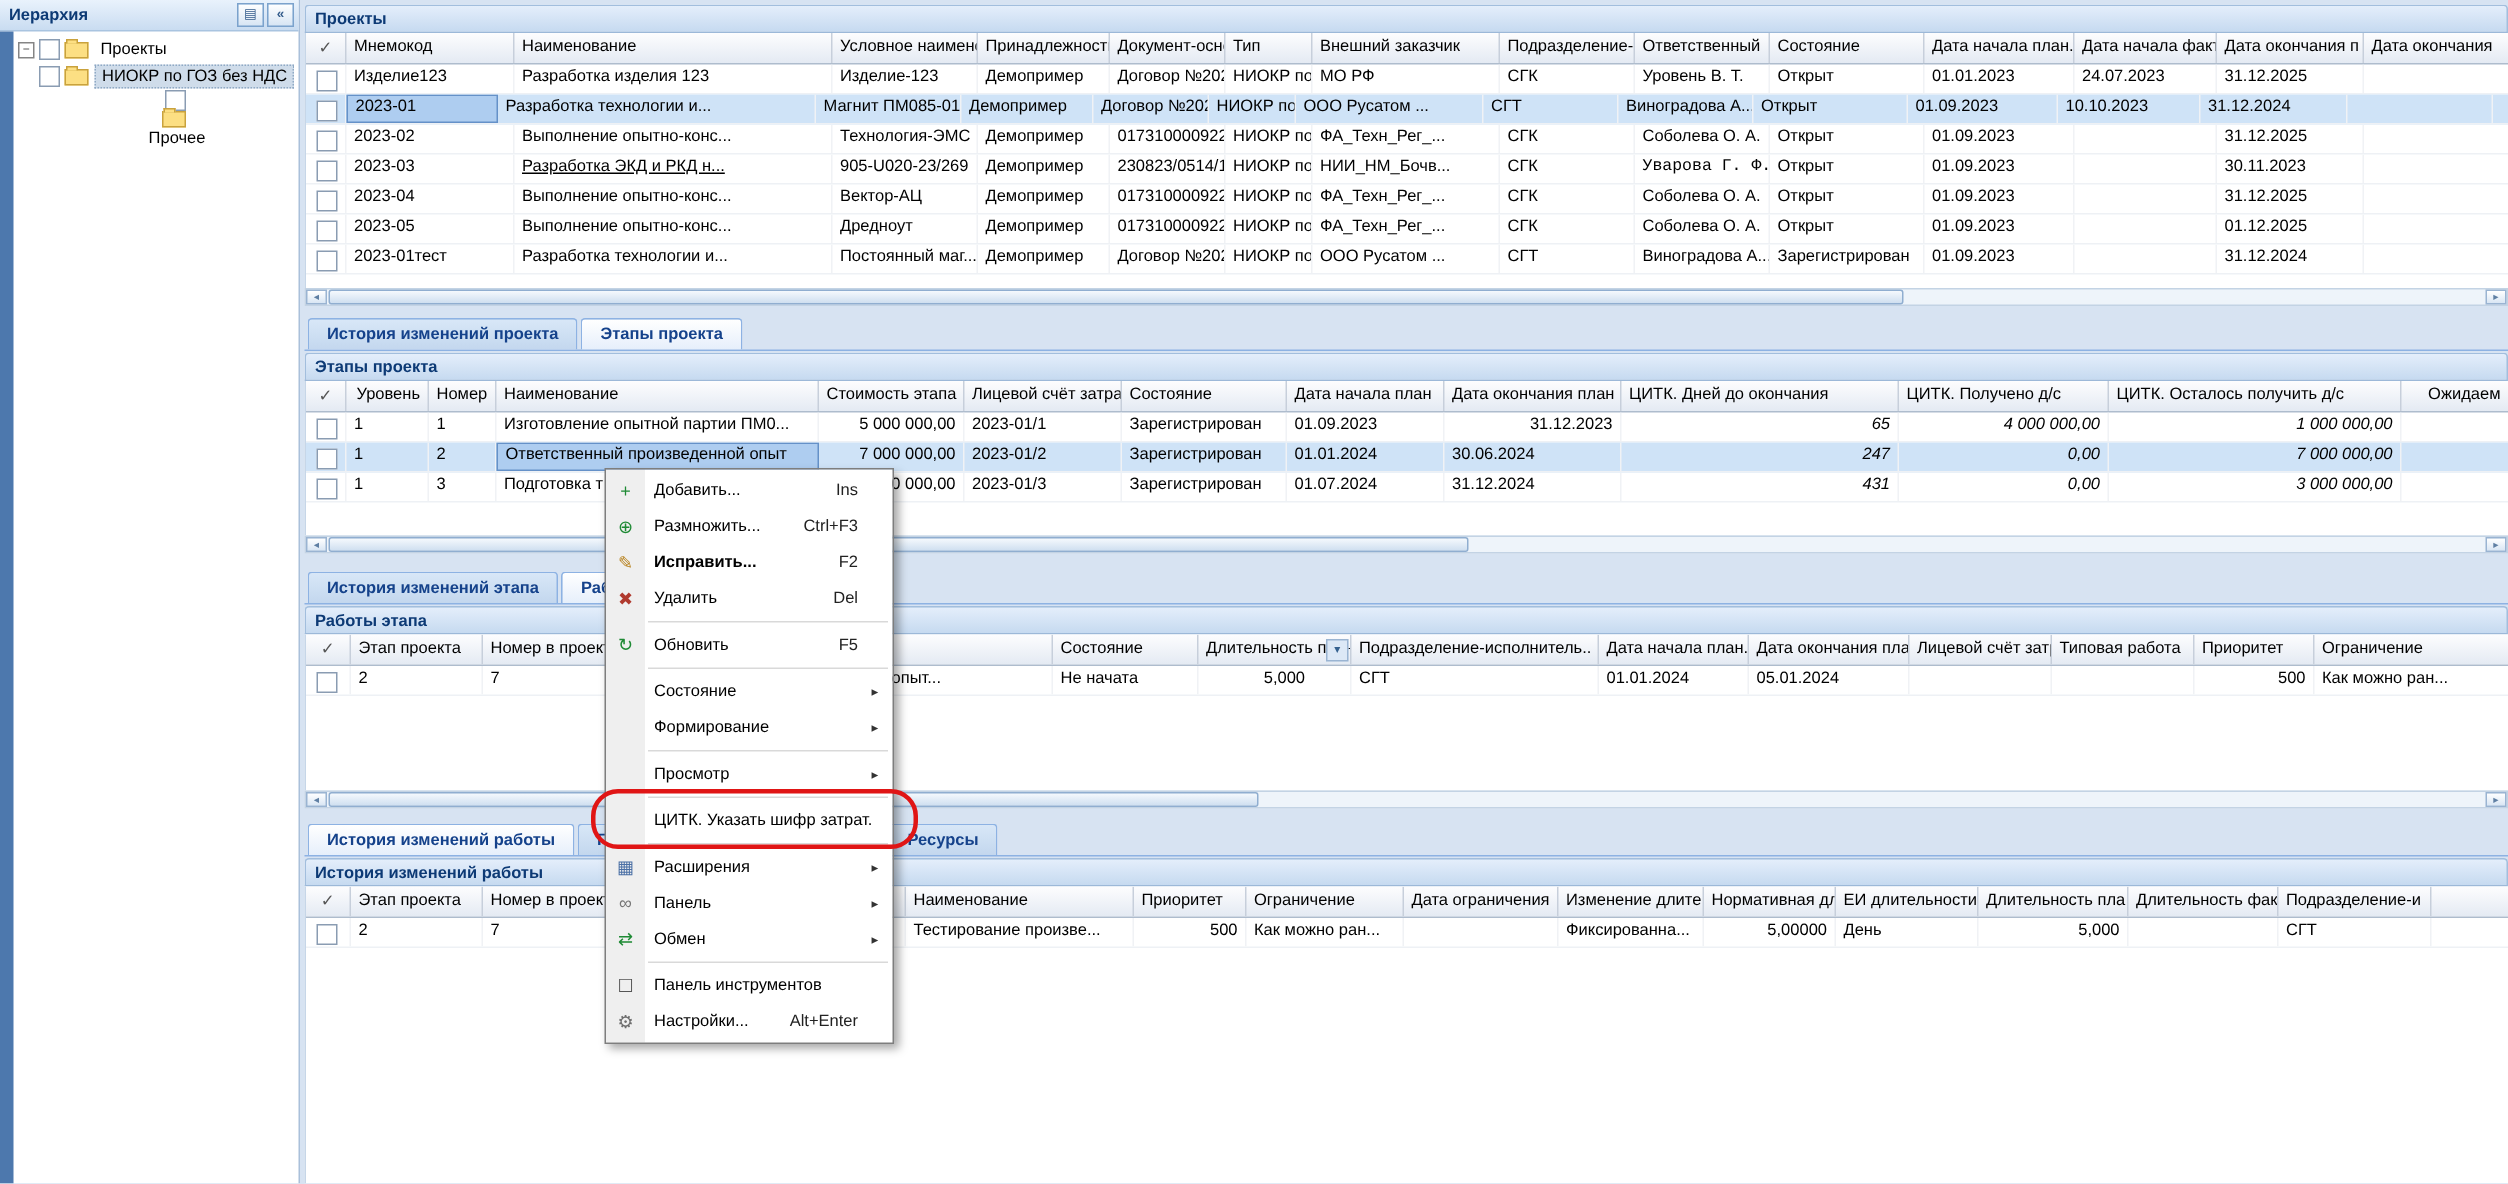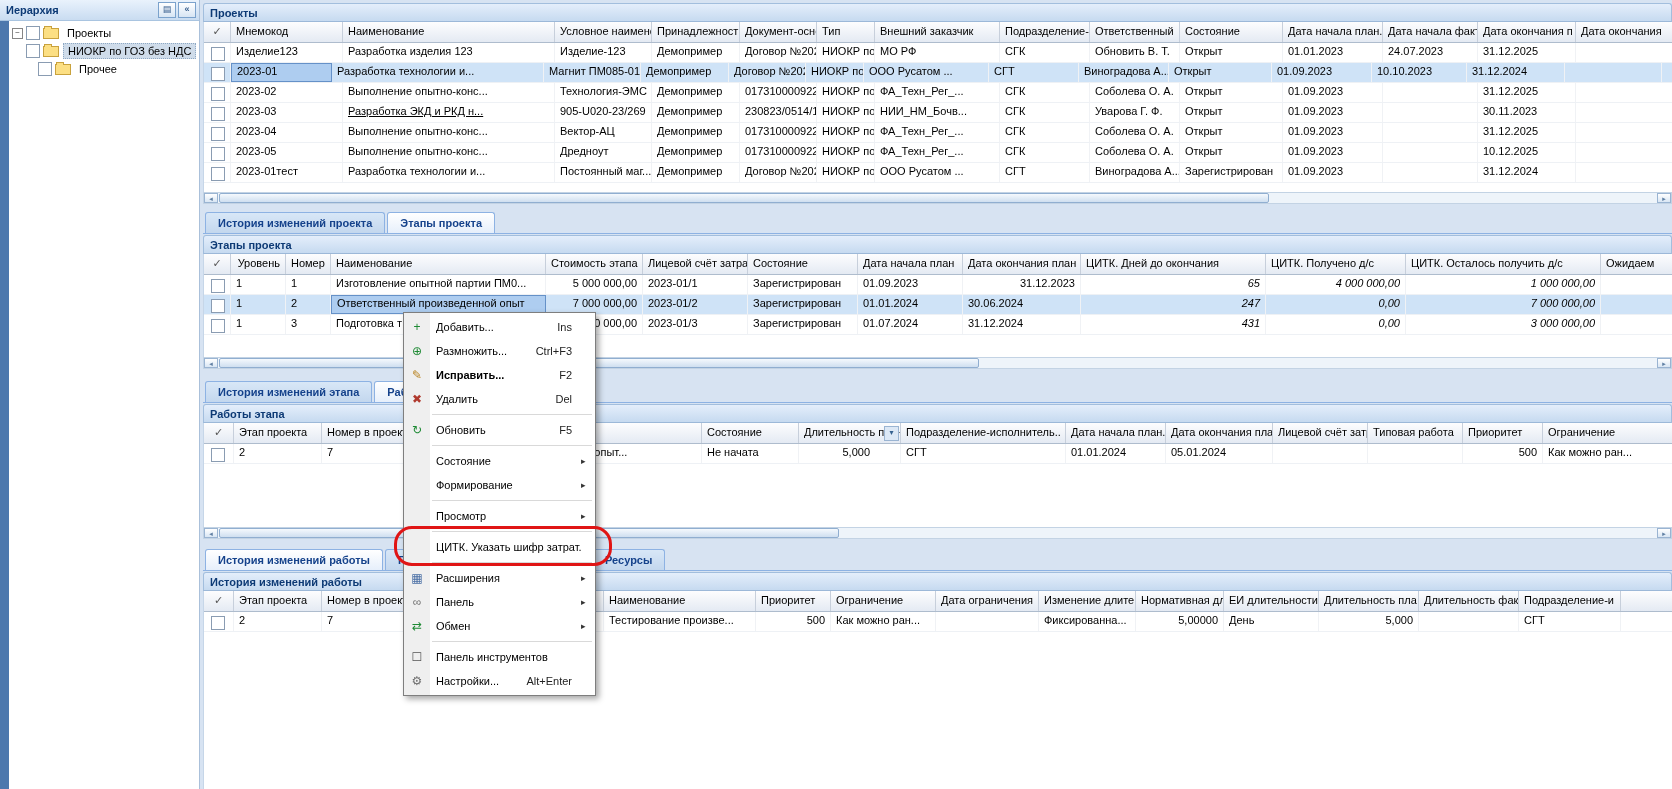--- a/index.html
+++ b/index.html
@@ -89,21 +89,21 @@
         <span class="expander">−</span>
         <span class="cb tree-cb"></span>
         <span class="folder"></span>
         <span class="tree-label">Проекты</span>
       </div>
       <div class="tree-row sel" style="padding-left: 16px;">
         <span class="cb tree-cb"></span>
         <span class="folder"></span>
         <span class="tree-label">НИОКР по ГОЗ без НДС</span>
       </div>
-      <div class="tree-row" style="padding-left: 28px;">
+      <div class="tree-row" style="padding-left: 28px; flex-direction: column;">
         <span class="cb tree-cb"></span>
         <span class="folder"></span>
         <span class="tree-label">Прочее</span>
       </div>
     </div>
 </div>
 <div class="accent-strip"></div>
 
 <div class="mainpos titlebar" style="top:3px">
   <span>Проекты</span>
@@ -131,21 +131,21 @@
         <div class="cb"></div>
       </div>
       <div class="gcell" style="width: 112px;">Изделие123</div>
       <div class="gcell" style="width: 212px;">Разработка изделия 123</div>
       <div class="gcell" style="width: 97px;">Изделие-123</div>
       <div class="gcell" style="width: 88px;">Демопример</div>
       <div class="gcell" style="width: 77px;">Договор №202...</div>
       <div class="gcell" style="width: 58px;">НИОКР по ГОЗ ...</div>
       <div class="gcell" style="width: 125px;">МО РФ</div>
       <div class="gcell" style="width: 90px;">СГК</div>
-      <div class="gcell" style="width: 90px;">Обновить В. Т.</div>
+      <div class="gcell" style="width: 90px;">Уровень В. Т.</div>
       <div class="gcell" style="width: 103px;">Открыт</div>
       <div class="gcell" style="width: 100px;">01.01.2023</div>
       <div class="gcell" style="width: 95px;">24.07.2023</div>
       <div class="gcell" style="width: 98px;">31.12.2025</div>
       <div class="gcell" style="width: 97px;"></div>
     </div>
     <div class="grow sel">
       <div class="gcell" style="width: 27px;">
         <div class="cb"></div>
       </div>
@@ -188,21 +188,21 @@
         <div class="cb"></div>
       </div>
       <div class="gcell" style="width: 112px;">2023-03</div>
       <div class="gcell" style="width: 212px; text-decoration: underline;">Разработка ЭКД и РКД н...</div>
       <div class="gcell" style="width: 97px;">905-U020-23/269</div>
       <div class="gcell" style="width: 88px;">Демопример</div>
       <div class="gcell" style="width: 77px;">230823/0514/136</div>
       <div class="gcell" style="width: 58px;">НИОКР по ГОЗ ...</div>
       <div class="gcell" style="width: 125px;">НИИ_НМ_Бочв...</div>
       <div class="gcell" style="width: 90px;">СГК</div>
-      <div class="gcell" style="width: 90px;">Уварова Г. Ф.</div>
+      <div class="gcell" style="width: 90px; font-family: Liberation Mono, monospace;">Уварова Г. Ф.</div>
       <div class="gcell" style="width: 103px;">Открыт</div>
       <div class="gcell" style="width: 100px;">01.09.2023</div>
       <div class="gcell" style="width: 95px;"></div>
       <div class="gcell" style="width: 98px;">30.11.2023</div>
       <div class="gcell" style="width: 97px;"></div>
     </div>
     <div class="grow">
       <div class="gcell" style="width: 27px;">
         <div class="cb"></div>
       </div>
@@ -230,21 +230,21 @@
       <div class="gcell" style="width: 97px;">Дредноут</div>
       <div class="gcell" style="width: 88px;">Демопример</div>
       <div class="gcell" style="width: 77px;">017310000922...</div>
       <div class="gcell" style="width: 58px;">НИОКР по ГОЗ ...</div>
       <div class="gcell" style="width: 125px;">ФА_Техн_Рег_...</div>
       <div class="gcell" style="width: 90px;">СГК</div>
       <div class="gcell" style="width: 90px;">Соболева О. А.</div>
       <div class="gcell" style="width: 103px;">Открыт</div>
       <div class="gcell" style="width: 100px;">01.09.2023</div>
       <div class="gcell" style="width: 95px;"></div>
-      <div class="gcell" style="width: 98px;">10.12.2025</div>
+      <div class="gcell" style="width: 98px;">01.12.2025</div>
       <div class="gcell" style="width: 97px;"></div>
     </div>
     <div class="grow">
       <div class="gcell" style="width: 27px;">
         <div class="cb"></div>
       </div>
       <div class="gcell" style="width: 112px;">2023-01тест</div>
       <div class="gcell" style="width: 212px;">Разработка технологии и...</div>
       <div class="gcell" style="width: 97px;">Постоянный маг...</div>
       <div class="gcell" style="width: 88px;">Демопример</div>
@@ -280,21 +280,21 @@
       <div class="hcell" style="width: 45px;">Номер</div>
       <div class="hcell" style="width: 215px;">Наименование</div>
       <div class="hcell" style="width: 97px;">Стоимость этапа</div>
       <div class="hcell" style="width: 105px;">Лицевой счёт затрат</div>
       <div class="hcell" style="width: 110px;">Состояние</div>
       <div class="hcell" style="width: 105px;">Дата начала план</div>
       <div class="hcell" style="width: 118px;">Дата окончания план</div>
       <div class="hcell" style="width: 185px;">ЦИТК. Дней до окончания</div>
       <div class="hcell" style="width: 140px;">ЦИТК. Получено д/с</div>
       <div class="hcell" style="width: 195px;">ЦИТК. Осталось получить д/с</div>
-      <div class="hcell" style="width: 72px;">Ожидаем</div>
+      <div class="hcell" style="width: 72px; text-align: right;">Ожидаем</div>
     </div>
     <div class="grow">
       <div class="gcell" style="width: 27px;">
         <div class="cb"></div>
       </div>
       <div class="gcell" style="width: 55px;">1</div>
       <div class="gcell" style="width: 45px;">1</div>
       <div class="gcell" style="width: 215px;">Изготовление опытной партии ПМ0...</div>
       <div class="gcell right" style="width: 97px;">5 000 000,00</div>
       <div class="gcell" style="width: 105px;">2023-01/1</div>

